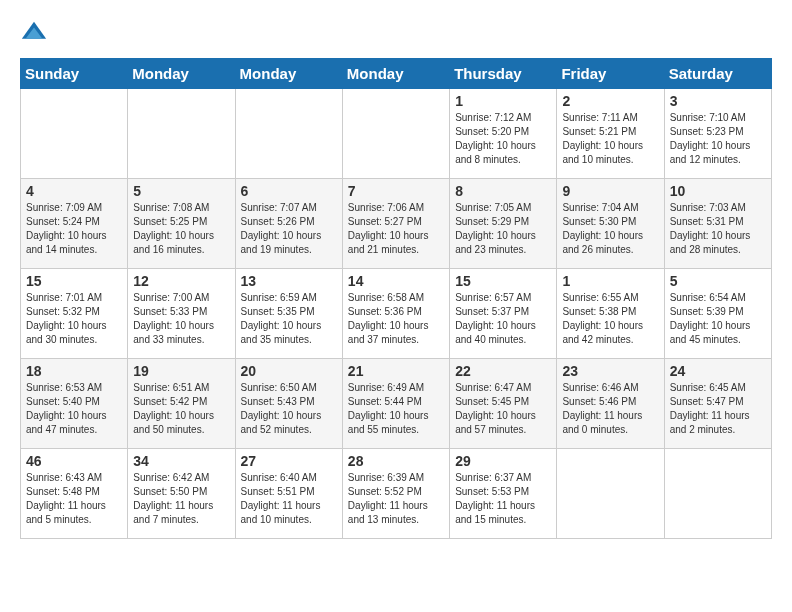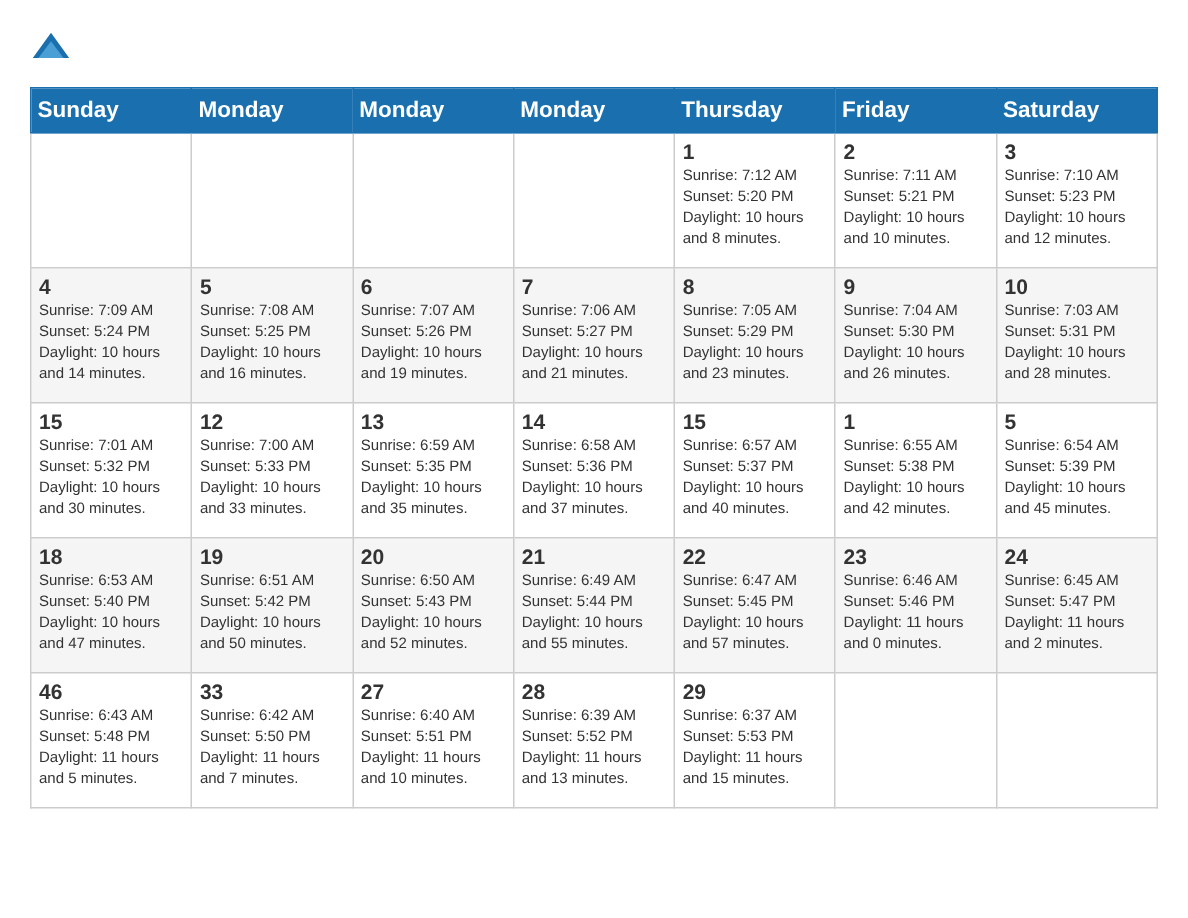--- a/index.html
+++ b/index.html
@@ -235,21 +235,21 @@
           <span class="day-number">24</span>
           <div class="day-info">Sunrise: 6:45 AM<br>Sunset: 5:47 PM<br>Daylight: 11 hours<br>and 2 minutes.</div>
         </td>
       </tr>
       <tr>
         <td>
           <span class="day-number">46</span>
           <div class="day-info">Sunrise: 6:43 AM<br>Sunset: 5:48 PM<br>Daylight: 11 hours<br>and 5 minutes.</div>
         </td>
         <td>
-          <span class="day-number">33</span>
+          <span class="day-number">34</span>
           <div class="day-info">Sunrise: 6:42 AM<br>Sunset: 5:50 PM<br>Daylight: 11 hours<br>and 7 minutes.</div>
         </td>
         <td>
           <span class="day-number">27</span>
           <div class="day-info">Sunrise: 6:40 AM<br>Sunset: 5:51 PM<br>Daylight: 11 hours<br>and 10 minutes.</div>
         </td>
         <td>
           <span class="day-number">28</span>
           <div class="day-info">Sunrise: 6:39 AM<br>Sunset: 5:52 PM<br>Daylight: 11 hours<br>and 13 minutes.</div>
         </td>

